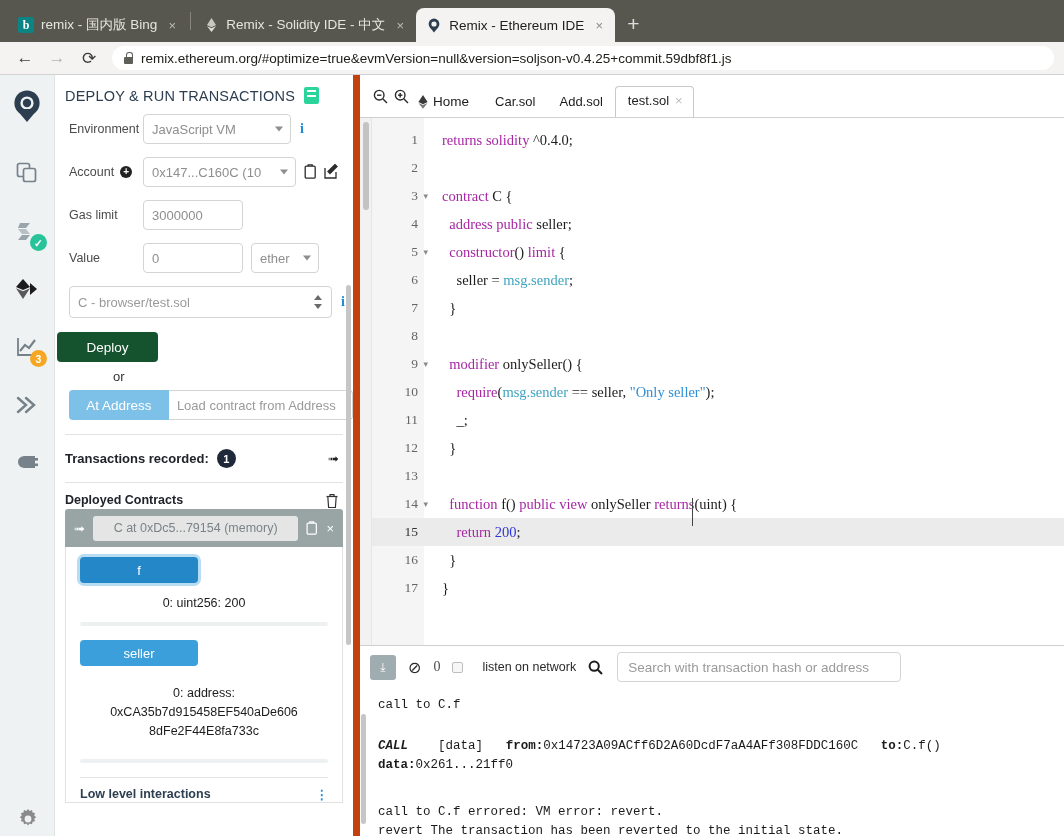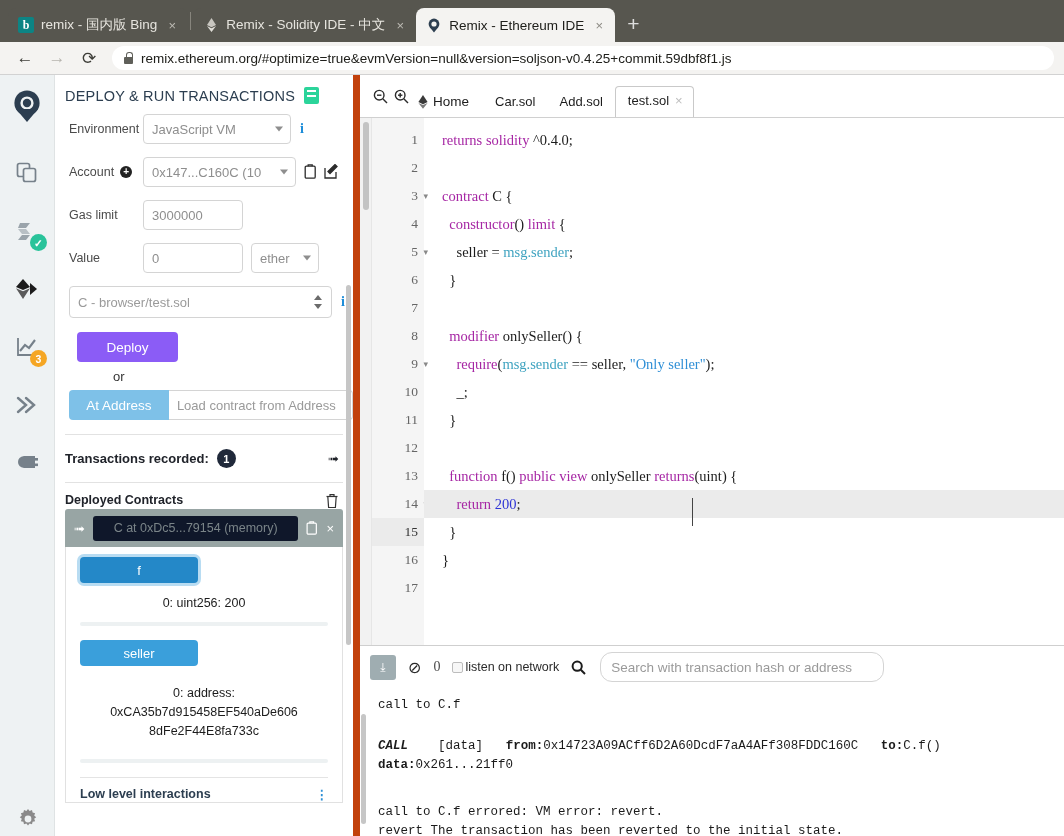--- a/index.html
+++ b/index.html
@@ -87,22 +87,22 @@
 
   .contract-sel { margin:6px 0 14px 0; display:flex; align-items:center; }
   .contract-sel .ctrl { width:263px; height:32px; color:#9a9a9a; }
   .updown { position:absolute; right:9px; top:50%; transform:translateY(-50%); width:8px; height:14px;
             display:flex; flex-direction:column; justify-content:space-between; }
   .updown i { display:block; width:0; height:0; border-left:4px solid transparent;
               border-right:4px solid transparent; }
   .updown i.u { border-bottom:5px solid #6b6b6b; }
   .updown i.d { border-top:5px solid #6b6b6b; }
 
-  .deploy-btn { background:#8b5cf6; color:#fff; border:none; border-radius:4px; width:101px;
-                height:30px; font-size:13.5px; margin-left:22px; cursor:pointer;
+  .deploy-btn { background:#14532d; color:#fff; border:none; border-radius:4px; width:101px;
+                height:30px; font-size:13.5px; margin-left:2px; cursor:pointer;
                 font-family:"Liberation Sans", sans-serif; }
   .or { text-align:left; margin:7px 0 6px 58px; font-size:13px; color:#333; }
   .ataddr-row { display:flex; margin-left:14px; }
   .ataddr-btn { background:#7ec1e8; color:#fff; border:none; width:101px; height:30px; font-size:13.5px;
                 border-radius:4px 0 0 4px; cursor:pointer; font-family:"Liberation Sans", sans-serif; }
   .ataddr-in { width:186px; height:30px; border:1px solid #d4d4d4; border-left:none; border-radius:0 4px 4px 0;
                font-size:13px; color:#9a9a9a; padding:0 8px; display:flex; align-items:center; }
 
   .divider { height:1px; background:#e2e2e2; margin:14px 10px 0 10px; }
   .trx-row { display:flex; align-items:center; padding:14px 14px 14px 10px; }
@@ -111,21 +111,21 @@
           display:flex; align-items:center; justify-content:center; margin-left:8px; font-weight:bold; }
   .chev { margin-left:auto; color:#20232a; font-size:13px; }
 
   .dc-head { display:flex; align-items:flex-start; padding:10px 14px 0 10px; }
   .dc-title { font-size:12.5px; font-weight:bold; color:#20232a; }
   .trash { margin-left:auto; color:#333; width:14px; height:16px; }
 
   .dc-bar { background:#98a5a4; margin:0 10px; border-radius:3px 3px 0 0; height:38px;
             display:flex; align-items:center; padding:0 9px; gap:8px; }
   .dc-bar .chevd { color:#fff; font-size:13px; }
-  .dc-input { flex:1; height:25px; background:#0f172a; border-radius:3px; display:flex; align-items:center;
+  .dc-input { flex:1; height:25px; background:#e5e5e5; border-radius:3px; display:flex; align-items:center;
               justify-content:center; font-size:12.5px; color:#7a8488; }
   .dc-bar .ic { color:#fff; font-size:13px; }
 
   .dc-body { margin:0 10px; border:1px solid #e1e1e1; border-top:none; padding:10px 14px 0 14px; }
   .fnbtn { border:none; border-radius:4px; color:#fff; height:26px; font-size:13px; cursor:pointer;
            font-family:"Liberation Sans", sans-serif; }
   .fnbtn.call { background:#2488c8; width:118px; box-shadow:0 0 0 3px #b8dcf2; }
   .fnbtn.var  { background:#3a9fdb; width:118px; }
   .ret { text-align:center; font-size:12.5px; color:#1c1c1c; margin:13px 0 0 0; }
   .ret.addr { margin-top:18px; line-height:19px; }
@@ -168,23 +168,23 @@
   .cursor { position:absolute; left:268px; top:8px; width:1px; height:28px; background:#444; }
   .cursor.l15 { top:380px; }
 
   
   .terminal { flex:1; border-top:1px solid #cfcfcf; display:flex; flex-direction:column; position:relative; }
   .tbar { height:42px; display:flex; align-items:center; padding:0 10px; gap:12px; }
   .tchev { width:26px; height:25px; background:#9fadb1; border-radius:3px; color:#fff; display:flex;
            align-items:center; justify-content:center; font-size:12px; }
   .tban { font-size:16px; color:#2a2a2a; }
   .tcount { font-size:14px; color:#4b4b4b; font-family:"Liberation Serif", serif; }
-  .tchk { display:flex; align-items:center; gap:2px; font-size:12.5px; color:#2b2b2b; }
+  .tchk { display:flex; align-items:center; gap:19px; font-size:12.5px; color:#2b2b2b; }
   .tchk .box { width:11px; height:11px; border:1px solid #bdbdbd; border-radius:2px; background:#f7f7f7; }
-  .tsearch { flex:1; height:30px; border:1px solid #d4d4d4; border-radius:12px; display:flex;
+  .tsearch { flex:1; height:30px; border:1px solid #d4d4d4; border-radius:4px; display:flex;
              align-items:center; padding:0 10px; font-size:13.5px; color:#9a9a9a; margin-left:2px;
              max-width:284px; }
   .tlog { flex:1; padding:8px 18px 0 18px; font-family:"Liberation Mono", monospace; font-size:12.5px;
           color:#1b1b1b; overflow:hidden; position:relative; line-height:19px; }
   .tlog .callrow { margin-top:22px; }
   .tlog b { font-weight:bold; }
   .tlog .callword { font-style:italic; font-weight:bold; }
   .err-block { margin-top:28px; }
   .tscroll { position:absolute; left:0; top:0; width:8px; height:100%; }
   .tscroll i { position:absolute; left:1px; top:26px; width:5px; height:110px; background:#c6c6c6; border-radius:3px; }
@@ -485,20 +485,21 @@
             <div class="ln">14<span class="fold">▾</span></div>
             <div class="ln cur">15</div>
             <div class="ln">16</div>
             <div class="ln">17</div>
           </div>
         <div class="code">
           <div class="cursor l15"></div>
         <div class="cl"><span class="kw">returns solidity</span> ^0.4.0;</div>
             <div class="cl">&nbsp;</div>
             <div class="cl"><span class="kw">contract</span> C {</div>
+            <div class="cl">  <span class="kw">address public</span> seller;</div>
             <div class="cl">  <span class="kw">constructor</span>() <span class="kw">limit</span> {</div>
             <div class="cl">    seller = <span class="glob">msg.sender</span>;</div>
             <div class="cl">  }</div>
             <div class="cl">&nbsp;</div>
             <div class="cl">  <span class="kw">modifier</span> onlySeller() {</div>
             <div class="cl">    <span class="kw">require</span>(<span class="glob">msg.sender</span> == seller, <span class="str">"Only seller"</span>);</div>
             <div class="cl">    _;</div>
             <div class="cl">  }</div>
             <div class="cl">&nbsp;</div>
             <div class="cl">  <span class="kw">function</span> f() <span class="kw">public view</span> onlySeller <span class="kw">returns</span>(uint) {</div>

